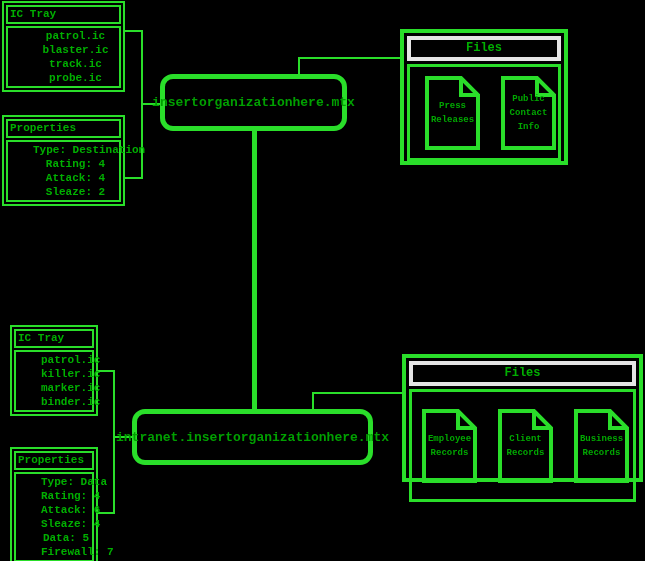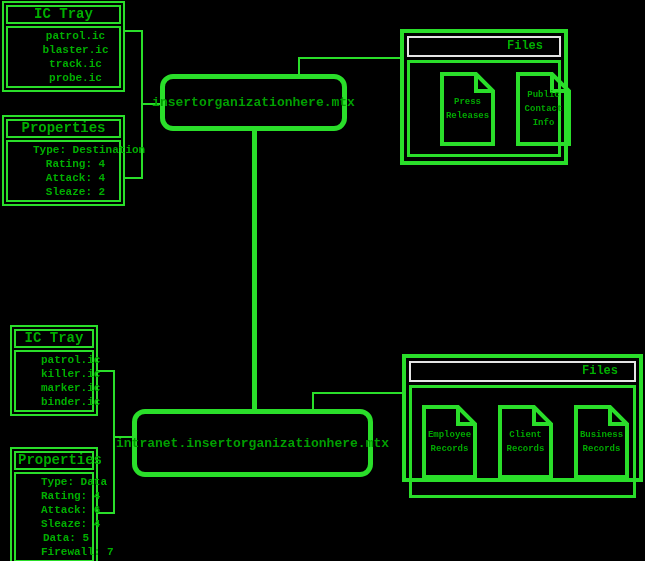--- a/index.html
+++ b/index.html
@@ -6,34 +6,34 @@
   .canvas {
     position:relative; width:645px; height:561px; background:#000;
     font-family:"Liberation Mono","DejaVu Sans Mono",monospace;
     font-weight:bold; color:#00AF00; overflow:hidden;
   }
   
   .line { position:absolute; background:#2ADE2A; }
 
   
   .panel { position:absolute; border:2px solid #2ADE2A; padding:2px; box-sizing:border-box; background:#000; }
-  .panel-title { border:2px solid #2ADE2A; text-align:center; font-size:14px; line-height:13px; padding:1px 2px; white-space:nowrap; }
+  .panel-title { border:2px solid #2ADE2A; font-size:11px; line-height:13px; padding:1px 2px; white-space:nowrap; }
   .panel-body { border:2px solid #2ADE2A; margin-top:2px; padding:1px 1px; text-align:center; }
   .panel-item { font-size:11px; line-height:14px; white-space:nowrap;padding-left:24px; }
 
   
   .node {
     position:absolute; border:5px solid #2ADE2A; border-radius:13px; background:#000;
     display:flex; align-items:center; justify-content:center; box-sizing:border-box;
   }
   .node-label { font-size:13px; white-space:nowrap; color:#00A000; }
 
   
   .files { position:absolute; border:4px solid #2ADE2A; padding:3px; box-sizing:border-box; background:#000; }
-  .files-title { border:2px solid #e5e5e5; text-align:right; font-size:12px; line-height:15px; padding:1px 16px; }
+  .files-title { border:4px solid #e5e5e5; text-align:center; font-size:12px; line-height:15px; padding:1px 16px; }
   .files-body { border:3px solid #2ADE2A; margin-top:3px; display:flex; align-items:center; box-sizing:border-box; }
 
   
   .doc { position:relative; width:57px; height:76px; flex:0 0 auto; }
   .doc-shape { position:absolute; left:0; top:0; }
   .doc-shape path { stroke:#2ADE2A; stroke-width:4; fill:none; stroke-linejoin:miter; }
   .doc-label {
     position:absolute; left:2px; right:2px; top:0; bottom:0;
     display:flex; flex-direction:column; align-items:center; justify-content:center;
     font-size:9px; line-height:14px; text-align:center; color:#00A800;
@@ -82,21 +82,21 @@
       <div class="panel-item">Sleaze: 2</div>
     </div>
   </div>
 
   <div class="node" style="left:160px; top:74px; width:187px; height:57px;">
     <span class="node-label">insertorganizationhere.mtx</span>
   </div>
 
   <div class="files" style="left:400px; top:29px; width:168px; height:136px;">
     <div class="files-title">Files</div>
-    <div class="files-body" style="height:97px; padding-left:29px; gap:19px;">
+    <div class="files-body" style="height:97px; padding-left:14px; gap:19px;">
       <div class="doc">
         <svg class="doc-shape" width="57" height="76" viewBox="0 0 57 76">
           <path d="M3 3 H37 L54 20 V73 H3 Z"></path>
           <path d="M37 3 V20 H54"></path>
         </svg>
         <div class="doc-label">
           <div>Press</div>
           <div>Releases</div>
         </div>
       </div>
@@ -129,21 +129,21 @@
     <div class="panel-body">
       <div class="panel-item">Type: Data</div>
       <div class="panel-item">Rating: 4</div>
       <div class="panel-item">Attack: 6</div>
       <div class="panel-item">Sleaze: 4</div>
       <div class="panel-item">Data: 5</div>
       <div class="panel-item">Firewall: 7</div>
     </div>
   </div>
 
-  <div class="node" style="left:132px; top:409px; width:241px; height:68px;text-align:right;">
+  <div class="node" style="left:132px; top:409px; width:241px; height:56px;text-align:right;">
     <span class="node-label">intranet.insertorganizationhere.mtx</span>
   </div>
 
   <div class="files" style="left:402px; top:354px; width:241px; height:128px;">
     <div class="files-title">Files</div>
     <div class="files-body" style="height:113px; padding-left:9px; gap:19px;">
       <div class="doc">
         <svg class="doc-shape" width="57" height="76" viewBox="0 0 57 76">
           <path d="M3 3 H37 L54 20 V73 H3 Z"></path>
           <path d="M37 3 V20 H54"></path>

